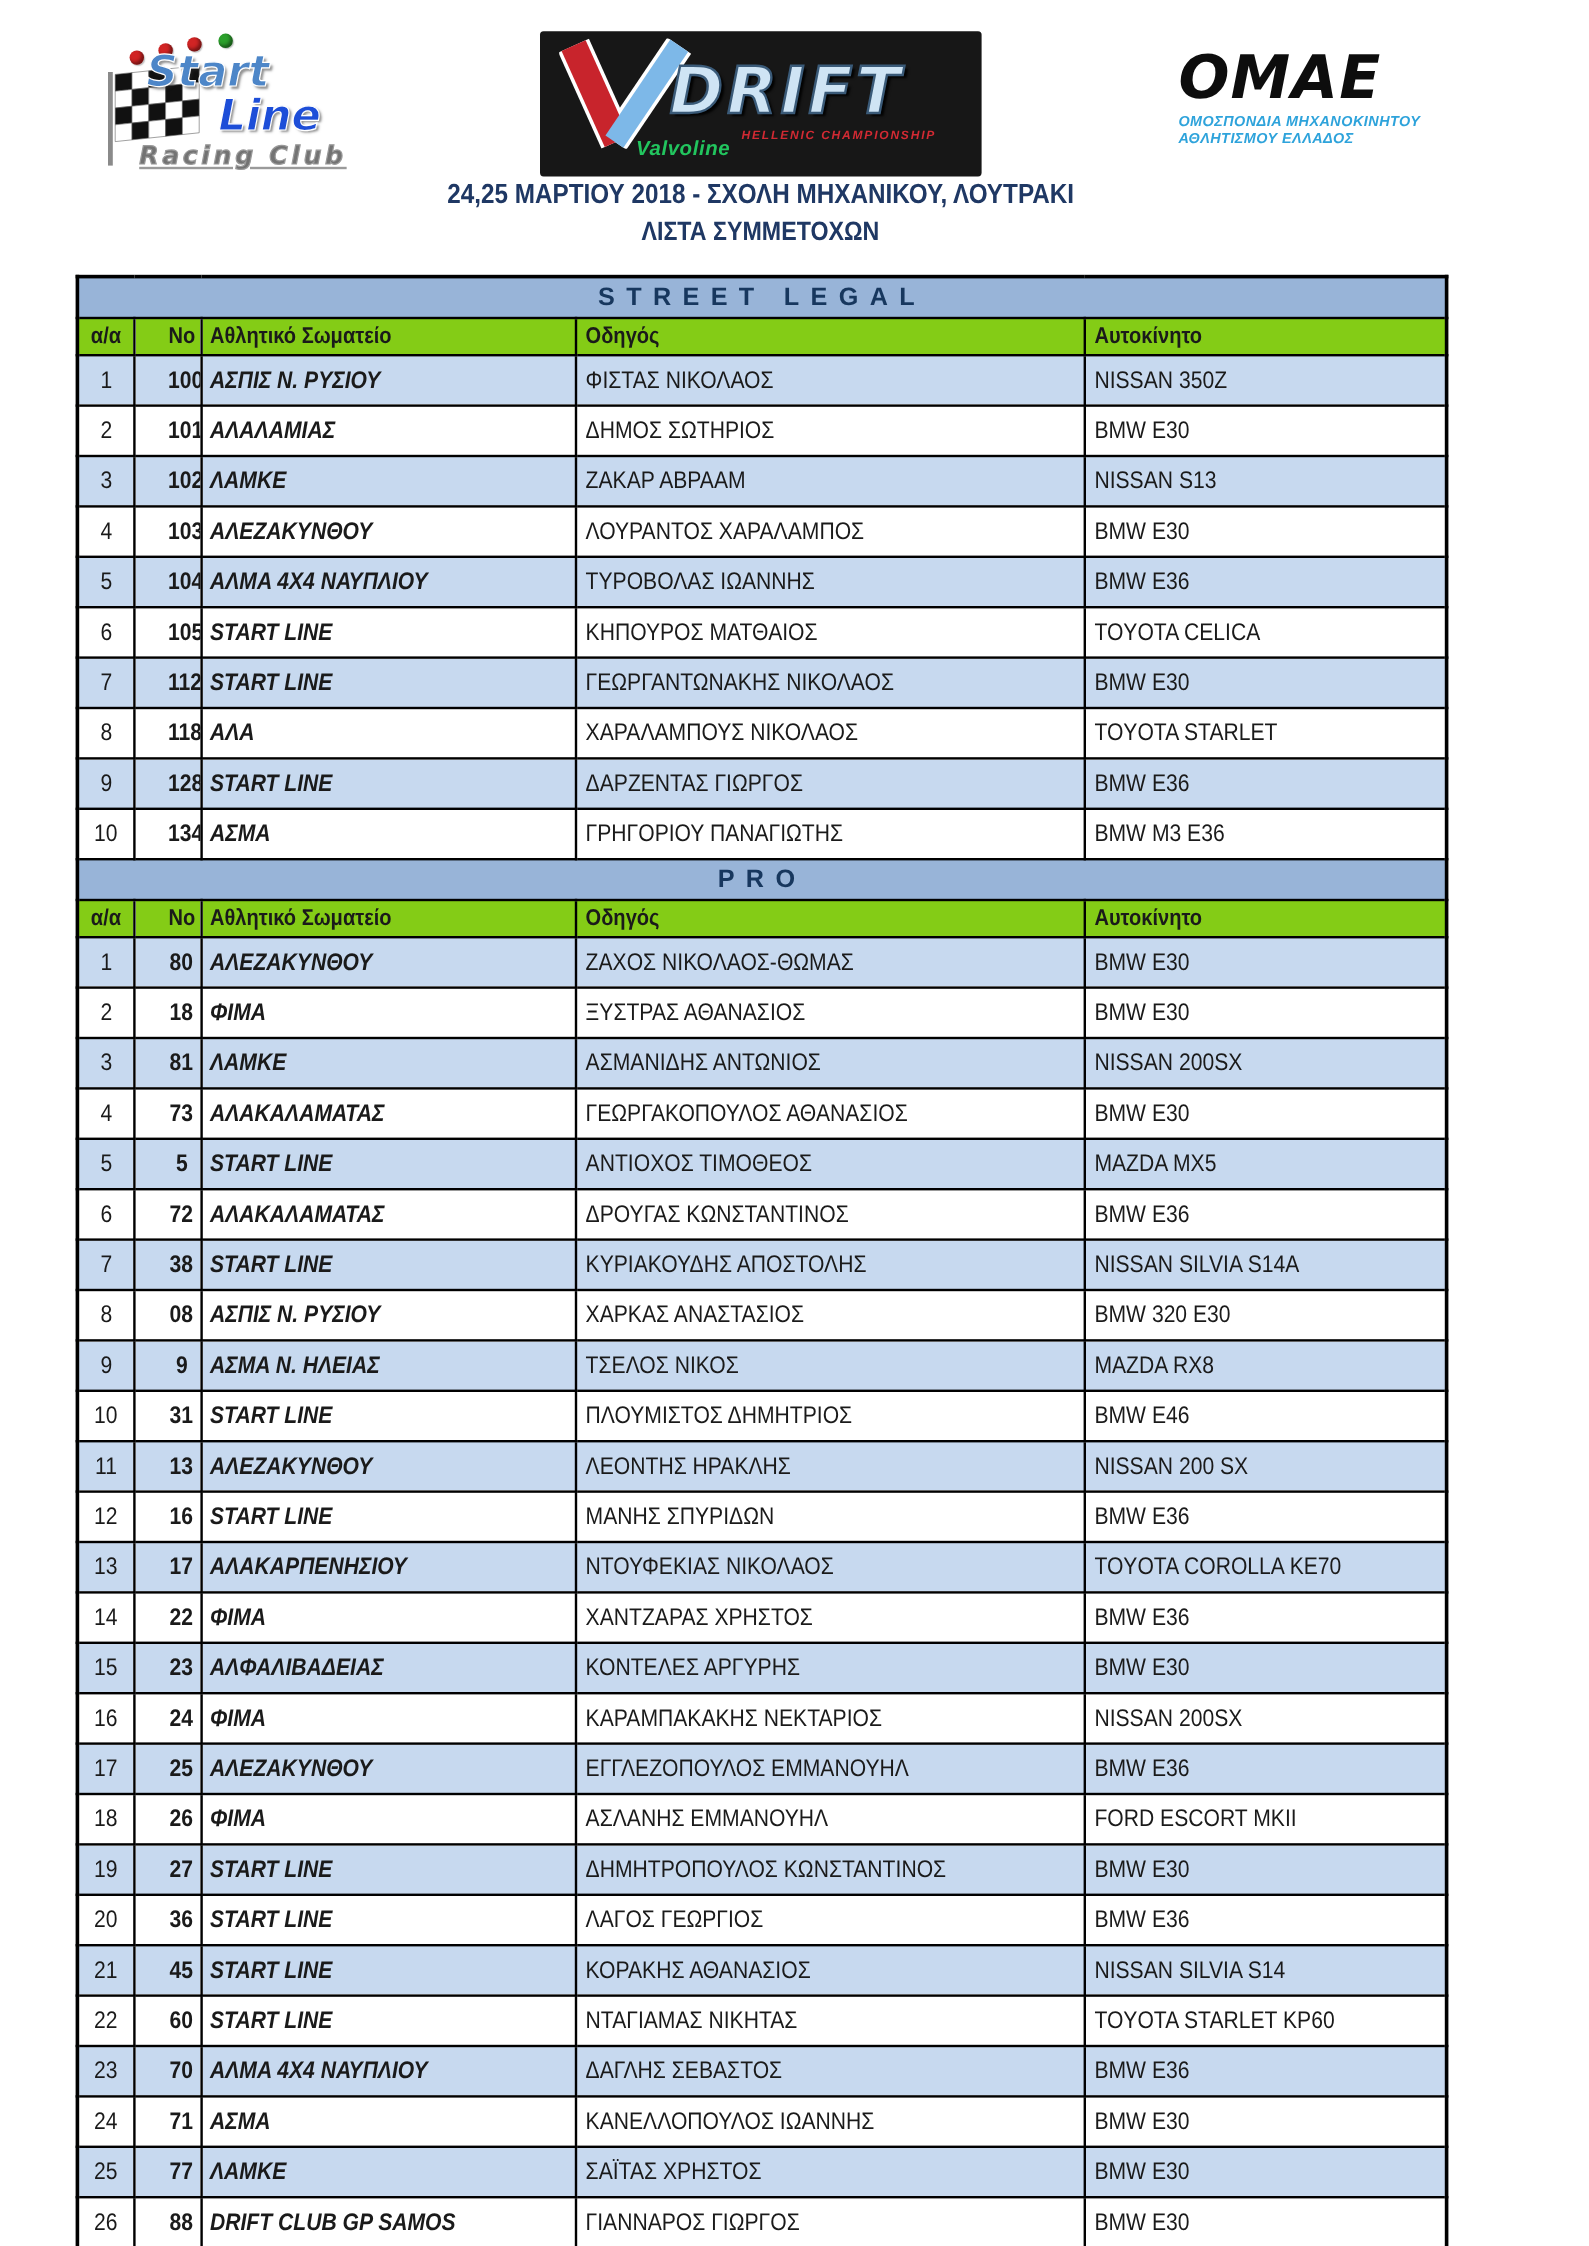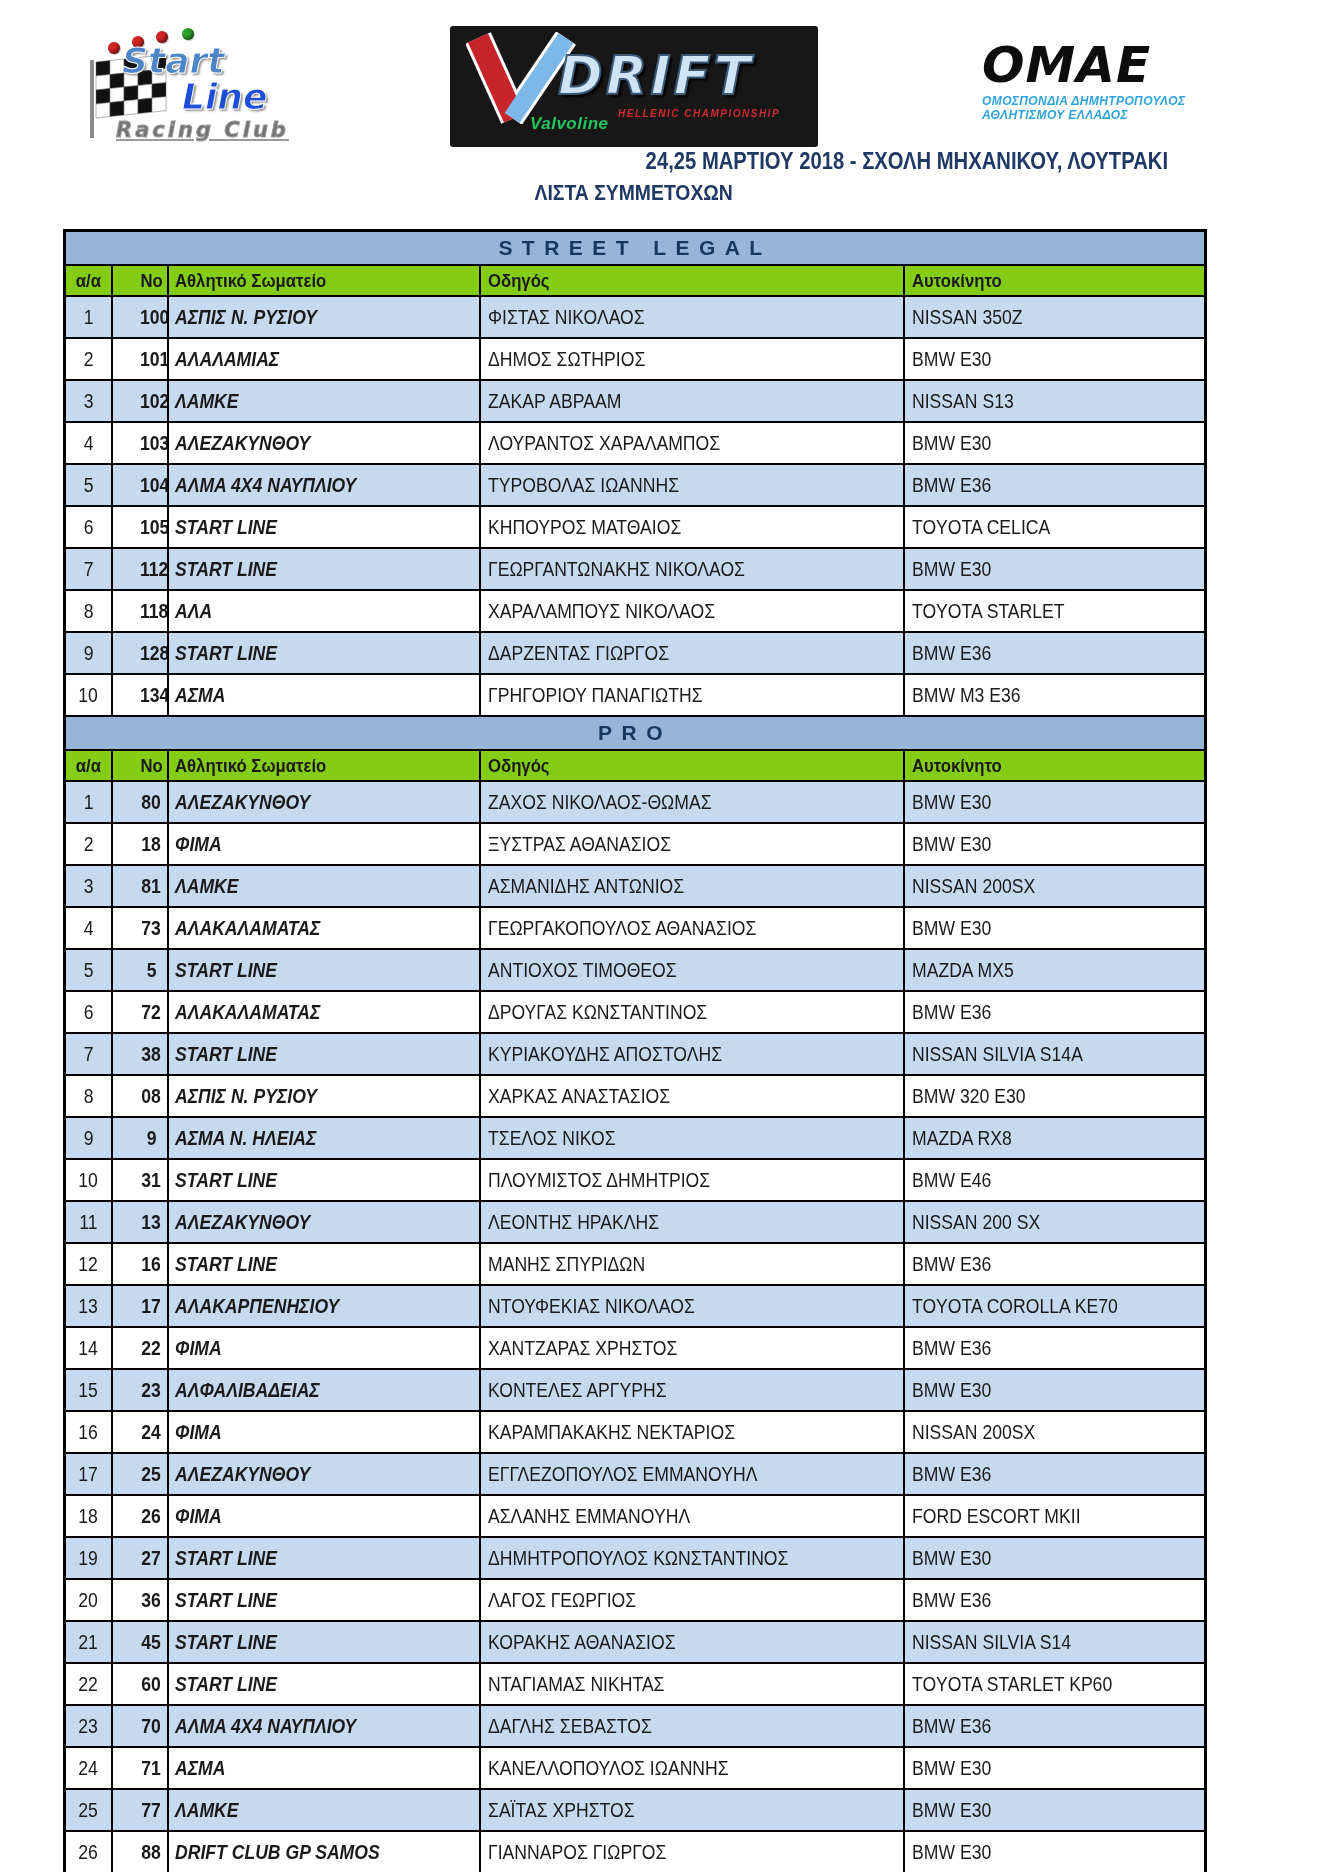--- a/index.html
+++ b/index.html
@@ -27,21 +27,21 @@
   .dv-drift{position:absolute;left:108px;top:18px;font:italic 900 54px "DejaVu Sans",sans-serif;letter-spacing:3px;
             color:#cfe4f4;-webkit-text-stroke:2px #3a5a78;text-shadow:3px 3px 2px rgba(0,0,0,.9);}
   .dv-sub{position:absolute;left:168px;top:82px;font:italic 700 10px "Liberation Sans",sans-serif;color:#d22a33;letter-spacing:1.5px;}
 
   .logo-omae{position:absolute;left:982px;top:40px;width:210px;}
   .om-acronym{font:italic 900 50px "DejaVu Sans",sans-serif;color:#0d0d0d;letter-spacing:1px;line-height:1;}
   .om-fed1{margin-top:4px;font:italic 700 12px "Liberation Sans",sans-serif;color:var(--omae-blue,#2ea3db);letter-spacing:.4px;}
   .om-fed2{font:italic 700 12px "Liberation Sans",sans-serif;color:var(--omae-blue,#2ea3db);letter-spacing:.4px;}
 
   
-  .title1{position:absolute;top:148px;left:63px;width:1141px;text-align:right;
+  .title1{position:absolute;top:148px;left:63px;width:1141px;text-align:center;
           font-size:23px;font-weight:bold;color:var(--navy,#1f3864);}
   .title2{position:absolute;top:180px;left:63px;width:1141px;text-align:center;
           font-size:22px;font-weight:bold;color:var(--navy,#1f3864);}
 
   
   .entry-table{position:absolute;top:229px;left:63px;width:1141px;border-collapse:collapse;
                border:3px solid #000;table-layout:fixed;}
   .entry-table td{border:2px solid #000;overflow:hidden;}
   tr.band-row td{background:var(--band,#98b4d8);color:var(--band-text,#17375e);
                  text-align:center;font-weight:bold;font-size:21px;height:30px;
@@ -105,21 +105,21 @@
       <path d="M12 6 L48 86" stroke="#c8242c" stroke-width="22" fill="none"></path>
       <path d="M100 6 L46 86" stroke="#7db8e8" stroke-width="18" fill="none"></path>
     </svg>
     <div class="dv-valvoline">Valvoline</div>
     <div class="dv-drift">DRIFT</div>
     <div class="dv-sub">HELLENIC CHAMPIONSHIP</div>
   </div>
 
   <div class="logo-omae">
     <div class="om-acronym">OMAE</div>
-    <div class="om-fed1">ΟΜΟΣΠΟΝΔΙΑ ΔΗΜΗΤΡΟΠΟΥΛΟΣ</div>
+    <div class="om-fed1">ΟΜΟΣΠΟΝΔΙΑ ΜΗΧΑΝΟΚΙΝΗΤΟΥ</div>
     <div class="om-fed2">ΑΘΛΗΤΙΣΜΟΥ ΕΛΛΑΔΟΣ</div>
   </div>
 
   <div class="title1"><span class="cc">24,25 ΜΑΡΤΙΟΥ 2018  -  ΣΧΟΛΗ ΜΗΧΑΝΙΚΟΥ, ΛΟΥΤΡΑΚΙ</span></div>
   <div class="title2"><span class="cc">ΛΙΣΤΑ ΣΥΜΜΕΤΟΧΩΝ</span></div>
 
   <table class="entry-table" id="entry-table">
     <colgroup>
       <col style="width:47px">
         <col style="width:56px">

